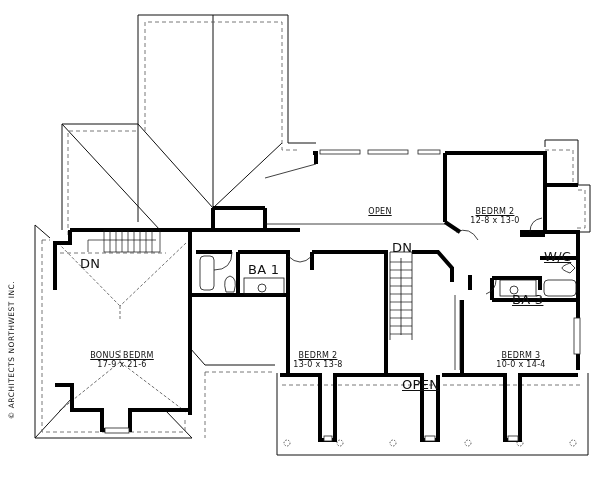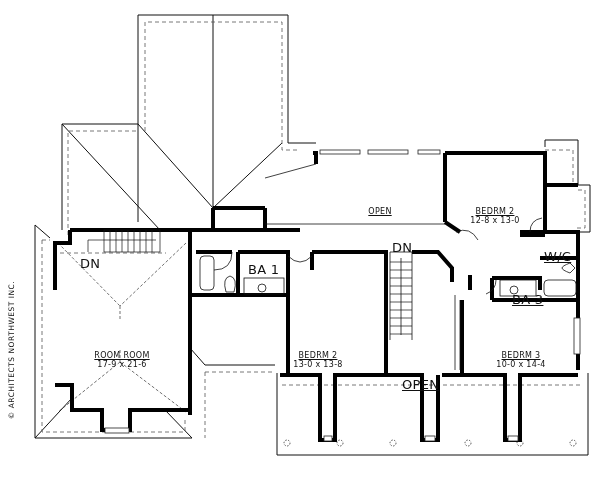--- a/index.html
+++ b/index.html
@@ -180,21 +180,21 @@
     <circle cx="287" cy="443" r="3"></circle>
     <circle cx="340" cy="443" r="3"></circle>
     <circle cx="393" cy="443" r="3"></circle>
     <circle cx="468" cy="443" r="3"></circle>
     <circle cx="520" cy="443" r="3"></circle>
     <circle cx="573" cy="443" r="3"></circle>
   </g>
 </svg>
 
 <div class="lbl" style="left:84px; top:322px; width:76px;">
-  <span class="name">ROOM ROOM</span>
+  <span class="name">BONUS BEDRM</span>
   <span class="dim">17-9 x 21-6</span>
 </div>
 <div class="lbl" style="left:287px; top:322px; width:62px;">
   <span class="name">BEDRM 2</span>
   <span class="dim">13-0 x 13-8</span>
 </div>
 <div class="lbl" style="left:490px; top:322px; width:62px;">
   <span class="name">BEDRM 3</span>
   <span class="dim">10-0 x 14-4</span>
 </div>

